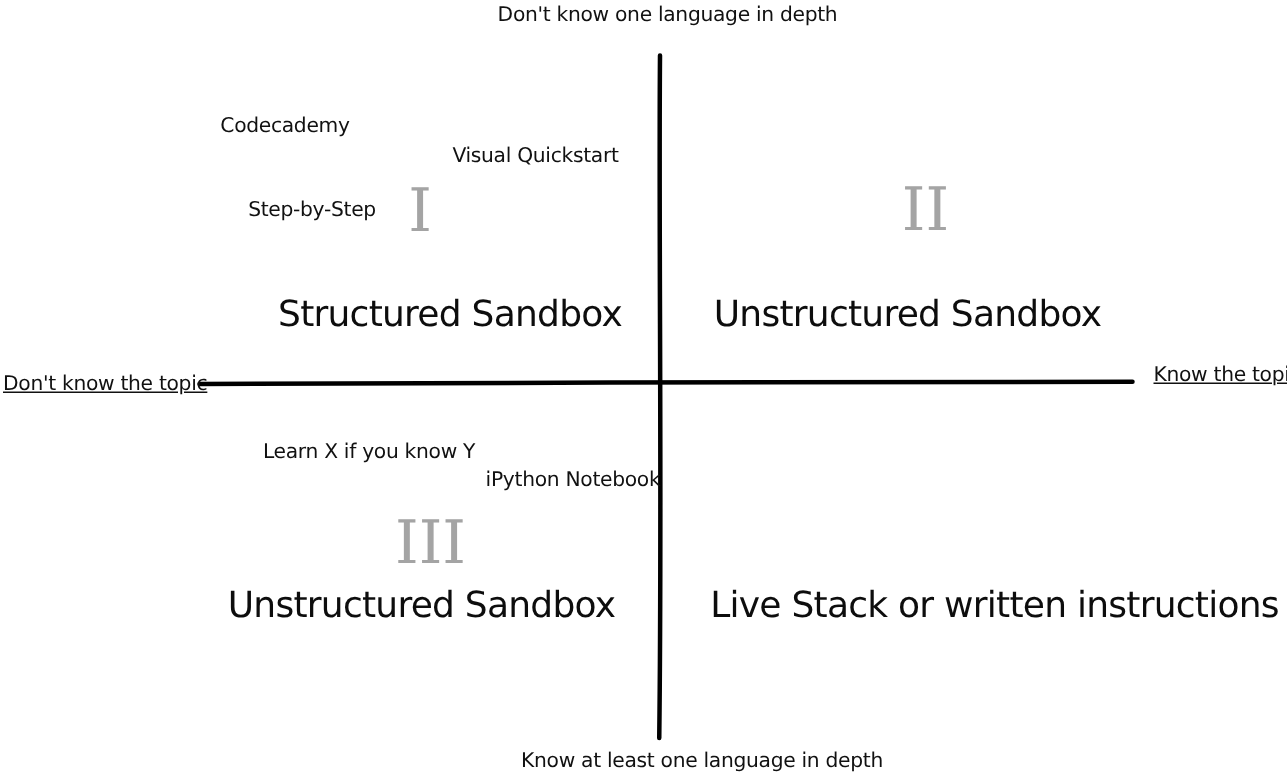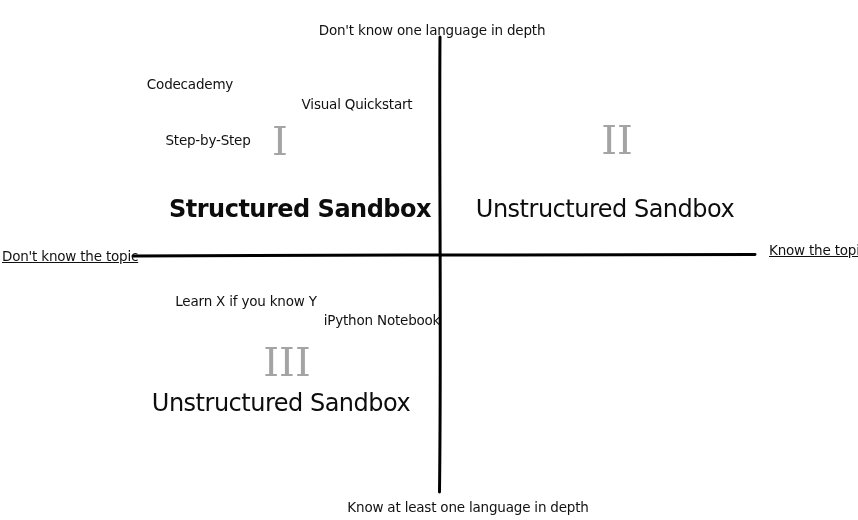--- a/index.html
+++ b/index.html
@@ -48,33 +48,34 @@
 </head>
 <body>
 
 <div class="canvas">
 
   <svg class="axes-svg" viewBox="0 0 858 520" aria-hidden="true">
     <path d="M 440 37 C 439 160, 441.5 330, 439.5 492" stroke="#000000" stroke-width="3" fill="none" stroke-linecap="round"></path>
     <path d="M 133 256 C 320 254, 600 256, 755 254.5" stroke="#000000" stroke-width="3" fill="none" stroke-linecap="round"></path>
   </svg>
 
-  <div class="label centered" style="left:432px; top:10px;margin-top:20px;">Don't know one language in depth</div>
+  <div class="label centered" style="left:445px; top:10px;">Don't know one language in depth</div>
   <div class="label centered" style="left:468px; top:507px;">Know at least one language in depth</div>
   <div class="label v-centered" style="left:2px; top:256px;">Don't know the topic</div>
   <div class="label v-centered" style="left:769px; top:250px;">Know the topic</div>
 
   <div class="label centered" style="left:190px; top:84px;">Codecademy</div>
   <div class="label centered" style="left:357px; top:104px;">Visual Quickstart</div>
   <div class="label centered" style="left:208px; top:140px;">Step-by-Step</div>
   <div class="numeral" style="left:280px; top:141px;">I</div>
-  <div class="quad-title" style="left:300px; top:209px;font-weight:bold;">Structured Sandbox</div>
+  <div class="quad-title" style="left:300px; top:209px;">Structured Sandbox</div>
 
   <div class="numeral" style="left:617px; top:140px;">II</div>
   <div class="quad-title" style="left:605px; top:209px;">Unstructured Sandbox</div>
 
   <div class="label centered" style="left:246px; top:301px;">Learn X if you know Y</div>
   <div class="label centered" style="left:382px; top:320px;">iPython Notebook</div>
   <div class="numeral" style="left:287px; top:362px;">III</div>
   <div class="quad-title" style="left:281px; top:403px;">Unstructured Sandbox</div>
 
+  <div class="quad-title" style="left:663px; top:403px;">Live Stack or written instructions</div>
 
 </div>
 
 </body></html>

